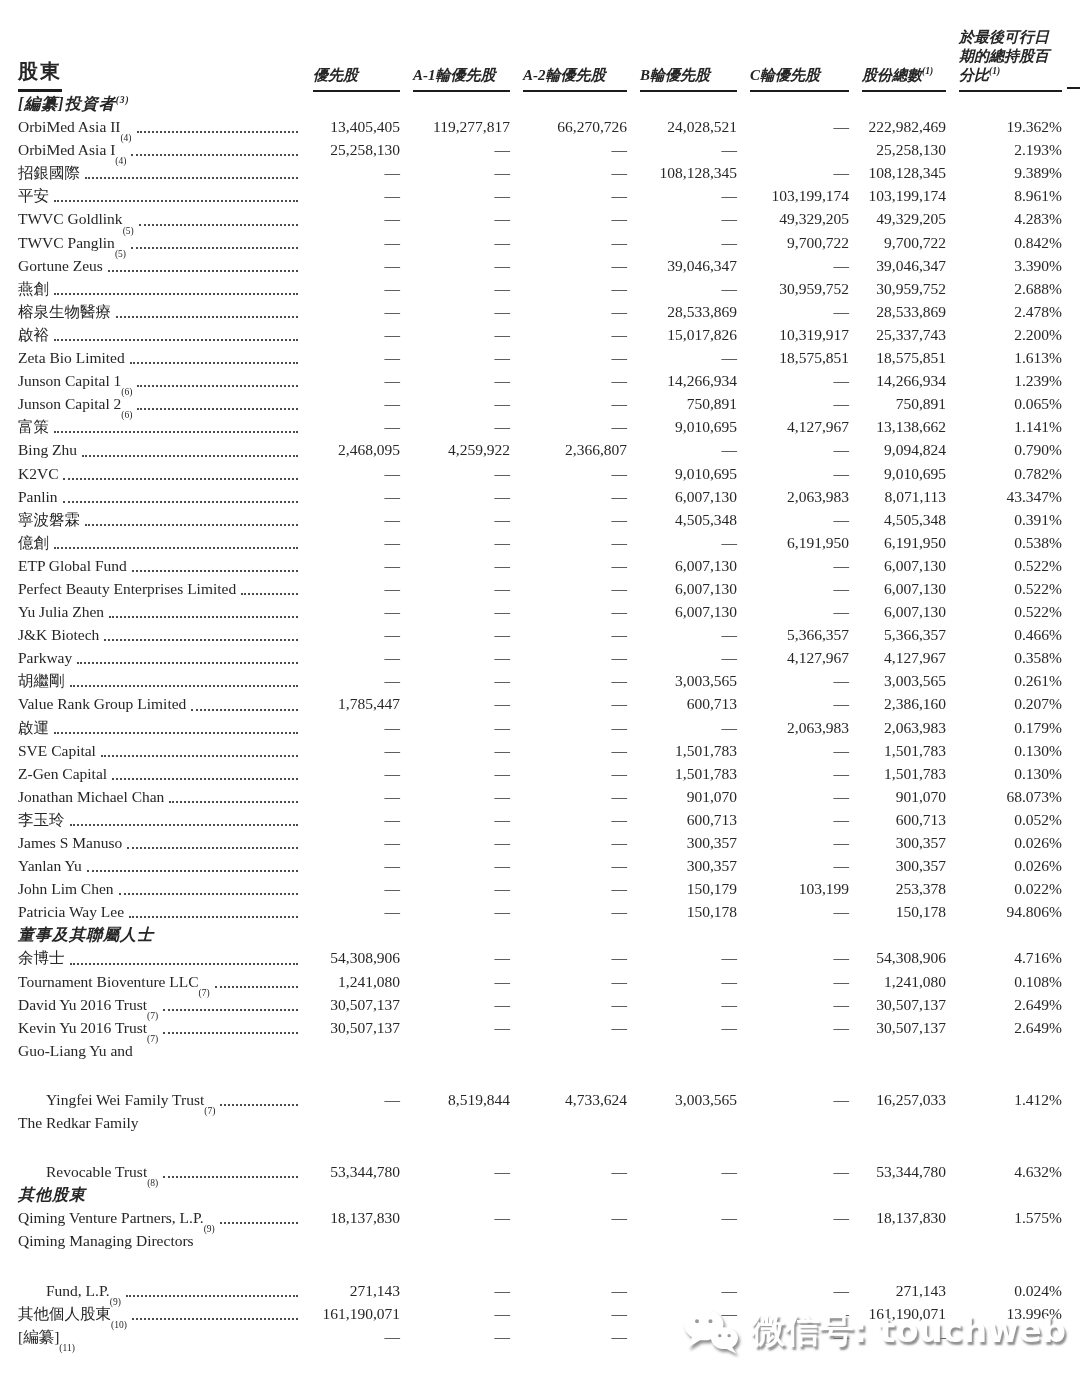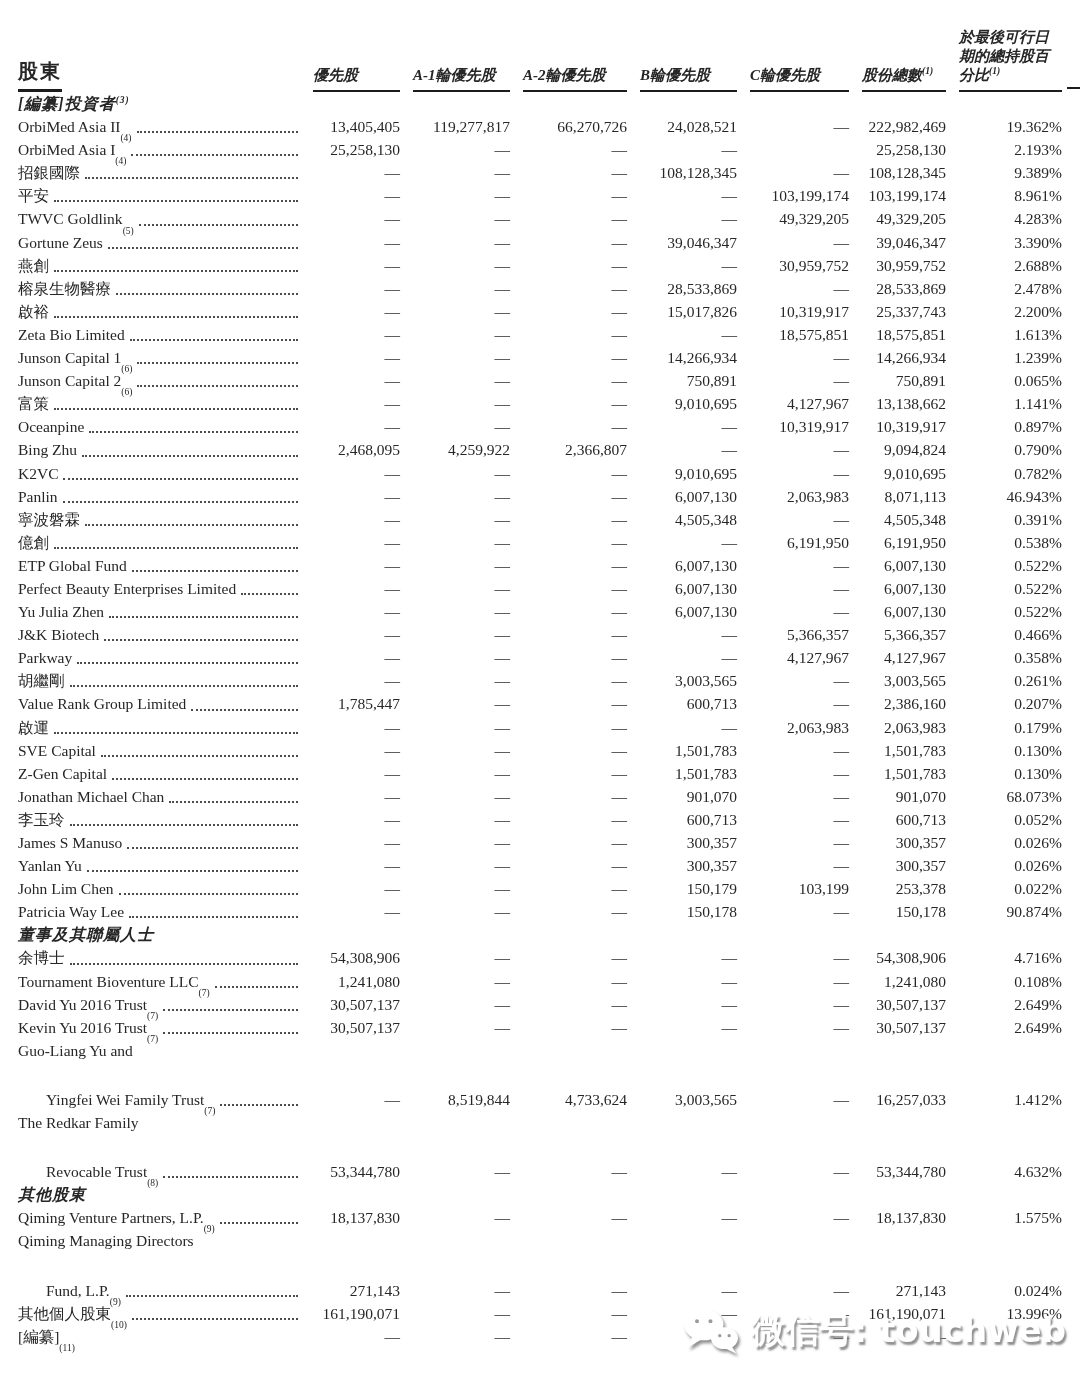--- a/index.html
+++ b/index.html
@@ -166,20 +166,36 @@
           <td class="num">—</td>
           <td class="num">—</td>
           <td class="num">—</td>
           <td class="num">49,329,205</td>
           <td class="num">49,329,205</td>
           <td class="num">4.283%</td>
         </tr>
         <tr>
           <td class="td-name">
             <div class="nline">
+              <span class="nm">TWVC Panglin</span>
+              <sup class="sup">(5)</sup>
+              <span class="ldr"></span>
+            </div>
+          </td>
+          <td class="num">—</td>
+          <td class="num">—</td>
+          <td class="num">—</td>
+          <td class="num">—</td>
+          <td class="num">9,700,722</td>
+          <td class="num">9,700,722</td>
+          <td class="num">0.842%</td>
+        </tr>
+        <tr>
+          <td class="td-name">
+            <div class="nline">
               <span class="nm">Gortune Zeus</span>
               <span class="ldr"></span>
             </div>
           </td>
           <td class="num">—</td>
           <td class="num">—</td>
           <td class="num">—</td>
           <td class="num">39,046,347</td>
           <td class="num">—</td>
           <td class="num">39,046,347</td>
@@ -288,35 +304,20 @@
           <td class="num">—</td>
           <td class="num">—</td>
           <td class="num">9,010,695</td>
           <td class="num">4,127,967</td>
           <td class="num">13,138,662</td>
           <td class="num">1.141%</td>
         </tr>
         <tr>
           <td class="td-name">
             <div class="nline">
-              <span class="nm">Oceanpine</span>
-              <span class="ldr"></span>
-            </div>
-          </td>
-          <td class="num">—</td>
-          <td class="num">—</td>
-          <td class="num">—</td>
-          <td class="num">—</td>
-          <td class="num">10,319,917</td>
-          <td class="num">10,319,917</td>
-          <td class="num">0.897%</td>
-        </tr>
-        <tr>
-          <td class="td-name">
-            <div class="nline">
               <span class="nm">Bing Zhu</span>
               <span class="ldr"></span>
             </div>
           </td>
           <td class="num">2,468,095</td>
           <td class="num">4,259,922</td>
           <td class="num">2,366,807</td>
           <td class="num">—</td>
           <td class="num">—</td>
           <td class="num">9,094,824</td>
@@ -343,21 +344,21 @@
               <span class="nm">Panlin</span>
               <span class="ldr"></span>
             </div>
           </td>
           <td class="num">—</td>
           <td class="num">—</td>
           <td class="num">—</td>
           <td class="num">6,007,130</td>
           <td class="num">2,063,983</td>
           <td class="num">8,071,113</td>
-          <td class="num">46.943%</td>
+          <td class="num">43.347%</td>
         </tr>
         <tr>
           <td class="td-name">
             <div class="nline">
               <span class="nm">寧波磐霖</span>
               <span class="ldr"></span>
             </div>
           </td>
           <td class="num">—</td>
           <td class="num">—</td>
@@ -613,21 +614,21 @@
               <span class="nm">Patricia Way Lee</span>
               <span class="ldr"></span>
             </div>
           </td>
           <td class="num">—</td>
           <td class="num">—</td>
           <td class="num">—</td>
           <td class="num">150,178</td>
           <td class="num">—</td>
           <td class="num">150,178</td>
-          <td class="num">90.874%</td>
+          <td class="num">94.806%</td>
         </tr>
         <tr>
           <td class="sec" colspan="8"><span>董事及其聯屬人士</span></td>
         </tr>
         <tr>
           <td class="td-name">
             <div class="nline">
               <span class="nm">余博士</span>
               <span class="ldr"></span>
             </div>

